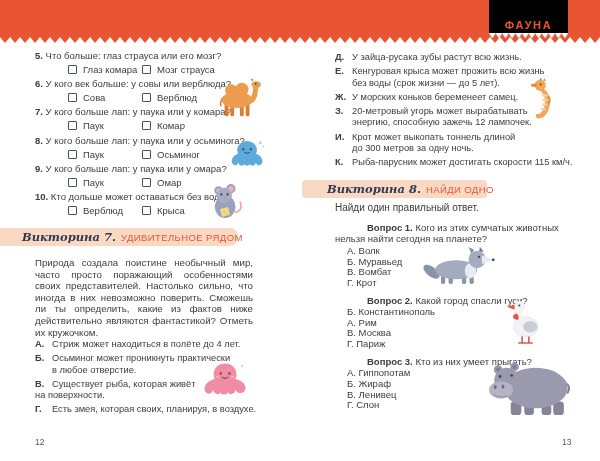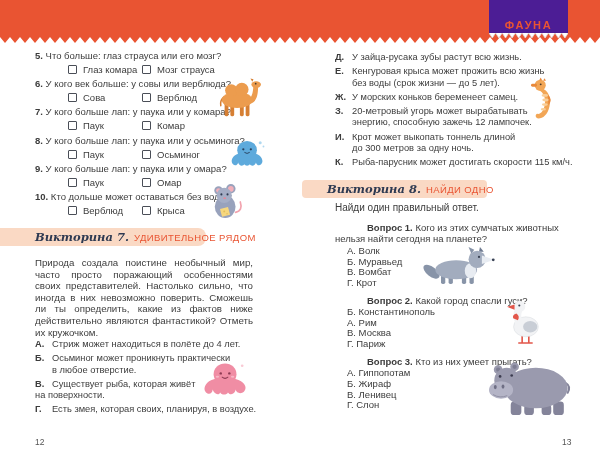--- a/index.html
+++ b/index.html
@@ -4,41 +4,41 @@
 <style>
   html,body{margin:0;padding:0;}
   body{
     width:600px;height:461px;position:relative;background:#ffffff;
     font-family:"Liberation Sans",sans-serif;color:#3c3c3c;overflow:hidden;
     -webkit-font-smoothing:antialiased;
   }
   
   .header-band{position:absolute;left:0;top:0;width:600px;height:37px;background:#E95432;z-index:1;}
   .header-zig{position:absolute;left:0;top:37px;width:600px;height:6px;z-index:1;display:block;}
-  .fauna-tab{position:absolute;left:489px;top:0;width:79px;height:33px;background:#4c1d95;z-index:2;
+  .fauna-tab{position:absolute;left:489px;top:0;width:79px;height:33px;background:#000000;z-index:2;
              display:flex;align-items:flex-end;justify-content:center;padding-bottom:2px;box-sizing:border-box;}
   .fauna-tab-label{color:#E95432;font-size:11px;font-weight:bold;letter-spacing:1.6px;}
   .tab-zig{position:absolute;left:489px;top:33px;width:79px;height:5px;z-index:2;display:block;}
 
   
   .pagenum{position:absolute;font-size:8.5px;color:#555;margin-top:12px;}
 
   
   .lq-block{position:absolute;left:35px;top:48px;width:235px;}
   .lq .q-line{font-size:9.5px;line-height:15px;white-space:nowrap;}
   .q-num{font-weight:bold;}
   .opt-row{display:flex;align-items:center;height:13.2px;padding-left:33px;}
   .opt{display:flex;align-items:center;gap:6px;width:74px;}
   .opt:last-child{width:auto;}
   .checkbox{width:7px;height:7px;border:1.2px solid #4a4e57;border-radius:1px;background:#fff;flex:0 0 auto;}
   .opt-label{font-size:9.5px;white-space:nowrap;}
 
   
   .quiz-bar{position:absolute;height:18px;background:#FAD9C4;display:flex;align-items:center;}
-  .quiz-bar.left{left:0;top:228px;width:206px;border-radius:0 8px 8px 0;padding-left:35px;box-sizing:border-box;}
+  .quiz-bar.left{left:0;top:228px;width:238px;border-radius:0 8px 8px 0;padding-left:22px;box-sizing:border-box;}
   .quiz-bar.right{left:302px;top:180px;width:185px;border-radius:4px;padding-left:25px;box-sizing:border-box;}
   .quiz-script{font-family:"DejaVu Serif",serif;font-style:italic;font-weight:bold;font-size:11.5px;color:#2E3A52;margin-right:5px;white-space:nowrap;}
   .quiz-title{font-size:9.5px;font-weight:normal;color:#E95432;letter-spacing:0.4px;white-space:nowrap;}
 
   
   .intro{position:absolute;left:35px;top:257px;width:218px;font-size:9.7px;line-height:11.6px;text-align:justify;}
 
   
   .facts{position:absolute;}
   .facts.left{left:35px;top:339px;width:215px;}

